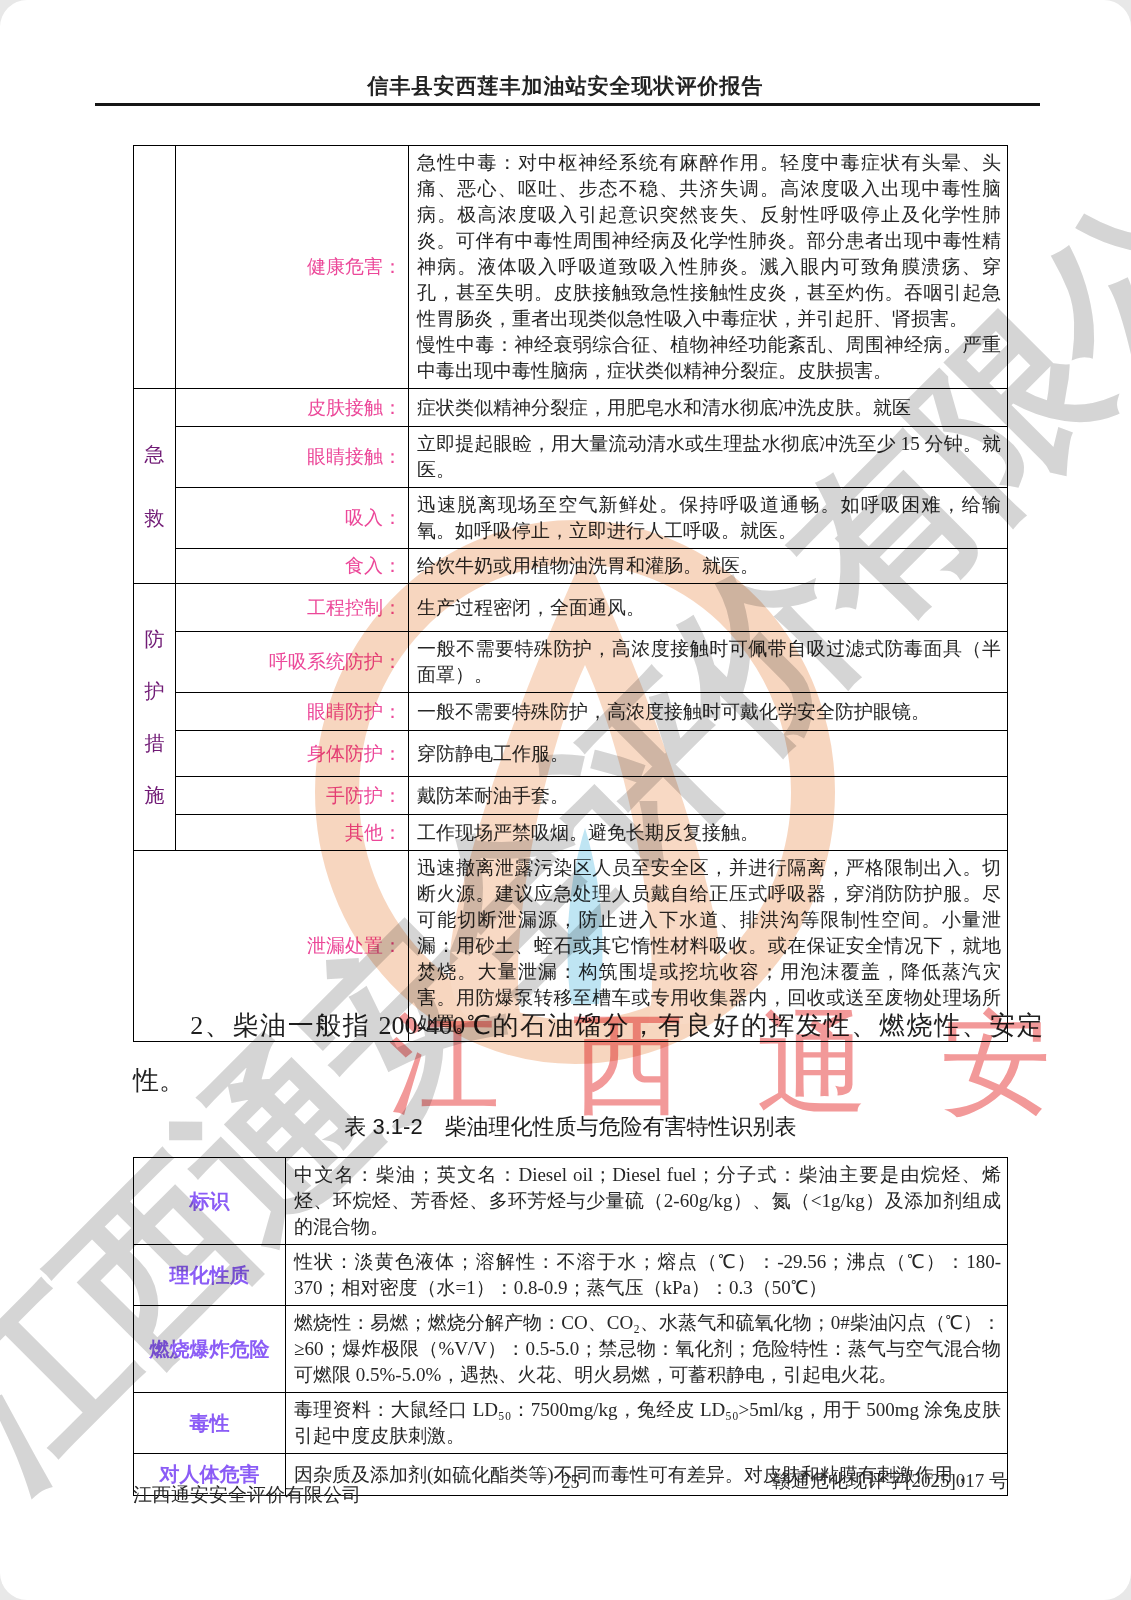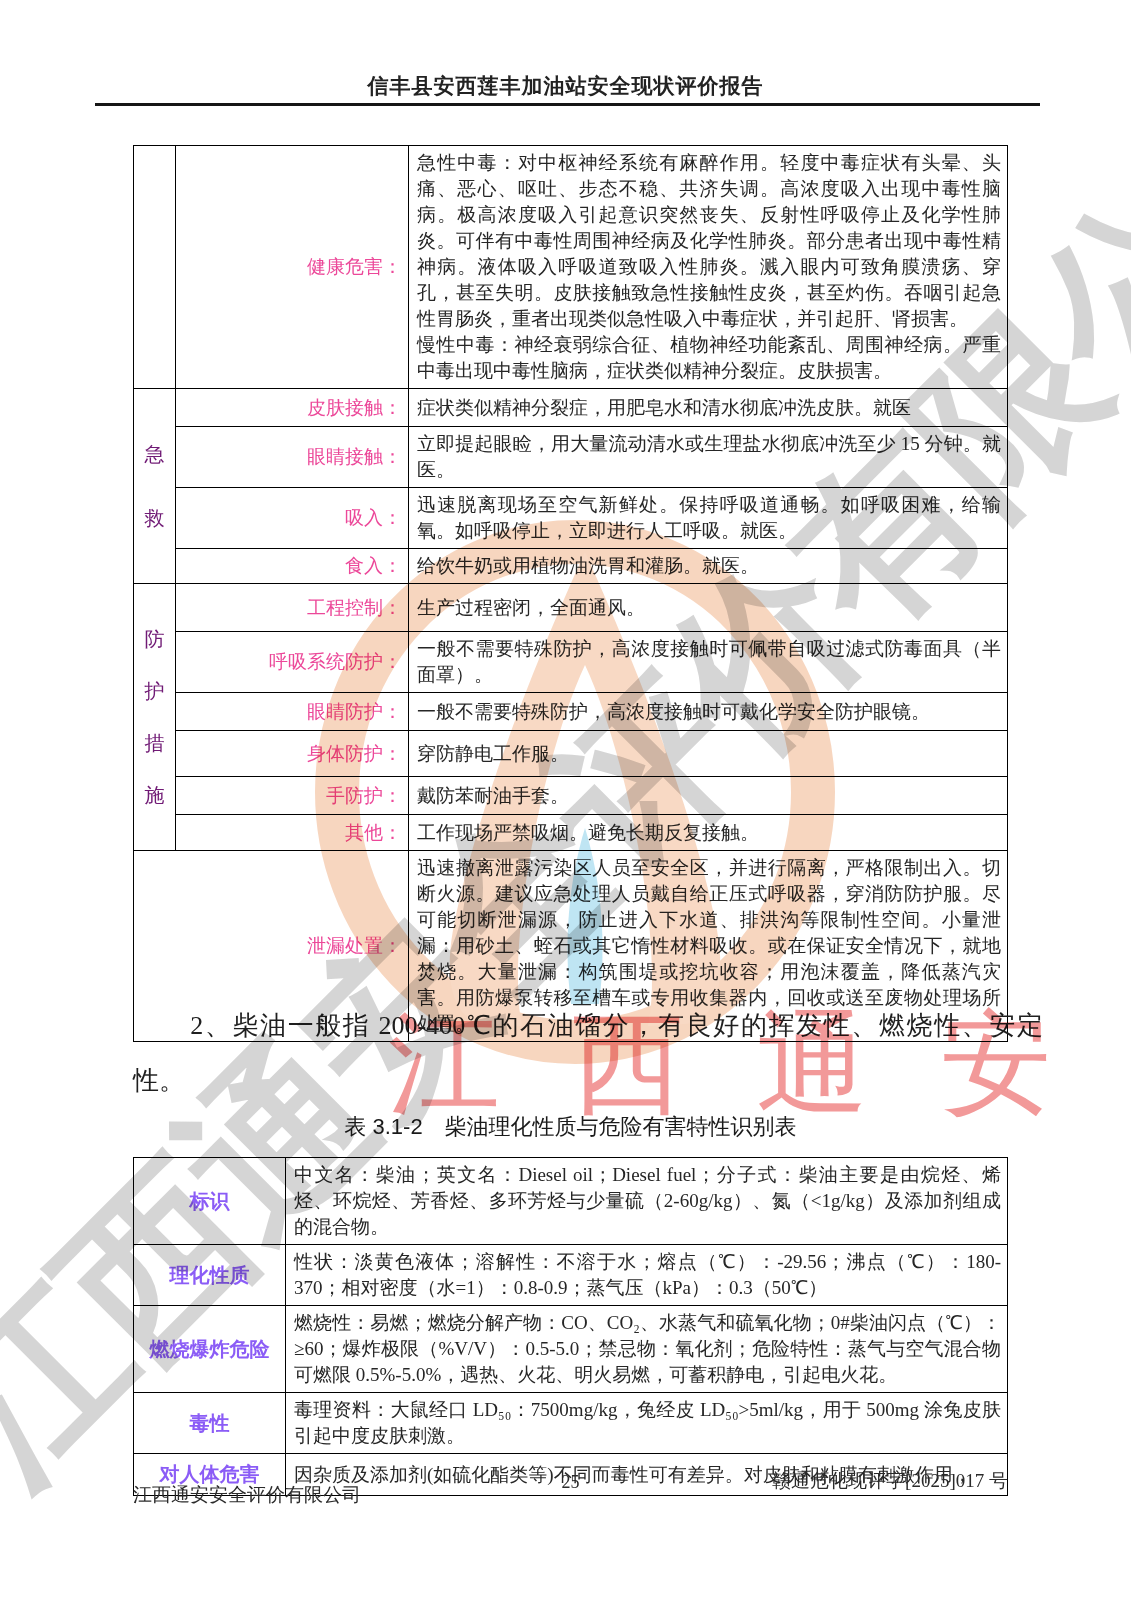--- a/index.html
+++ b/index.html
@@ -4,20 +4,21 @@
 <style>
   html,body{margin:0;padding:0;background:#e8e8e8;}
   .page{
     position:relative;
     width:1131px;height:1600px;
     margin:0 auto;
     background:#ffffff;
     overflow:hidden;
     font-family:"Liberation Serif", serif;
     color:#262626;
+    border-radius:27px;
   }
   
   .hdr-title{
     position:absolute;top:72px;left:0;width:100%;
     text-align:center;font-size:21px;font-weight:bold;
     letter-spacing:1px;color:#222;
   }
   .hdr-rule{
     position:absolute;top:103px;left:95px;width:945px;height:3px;
     background:#161616;

